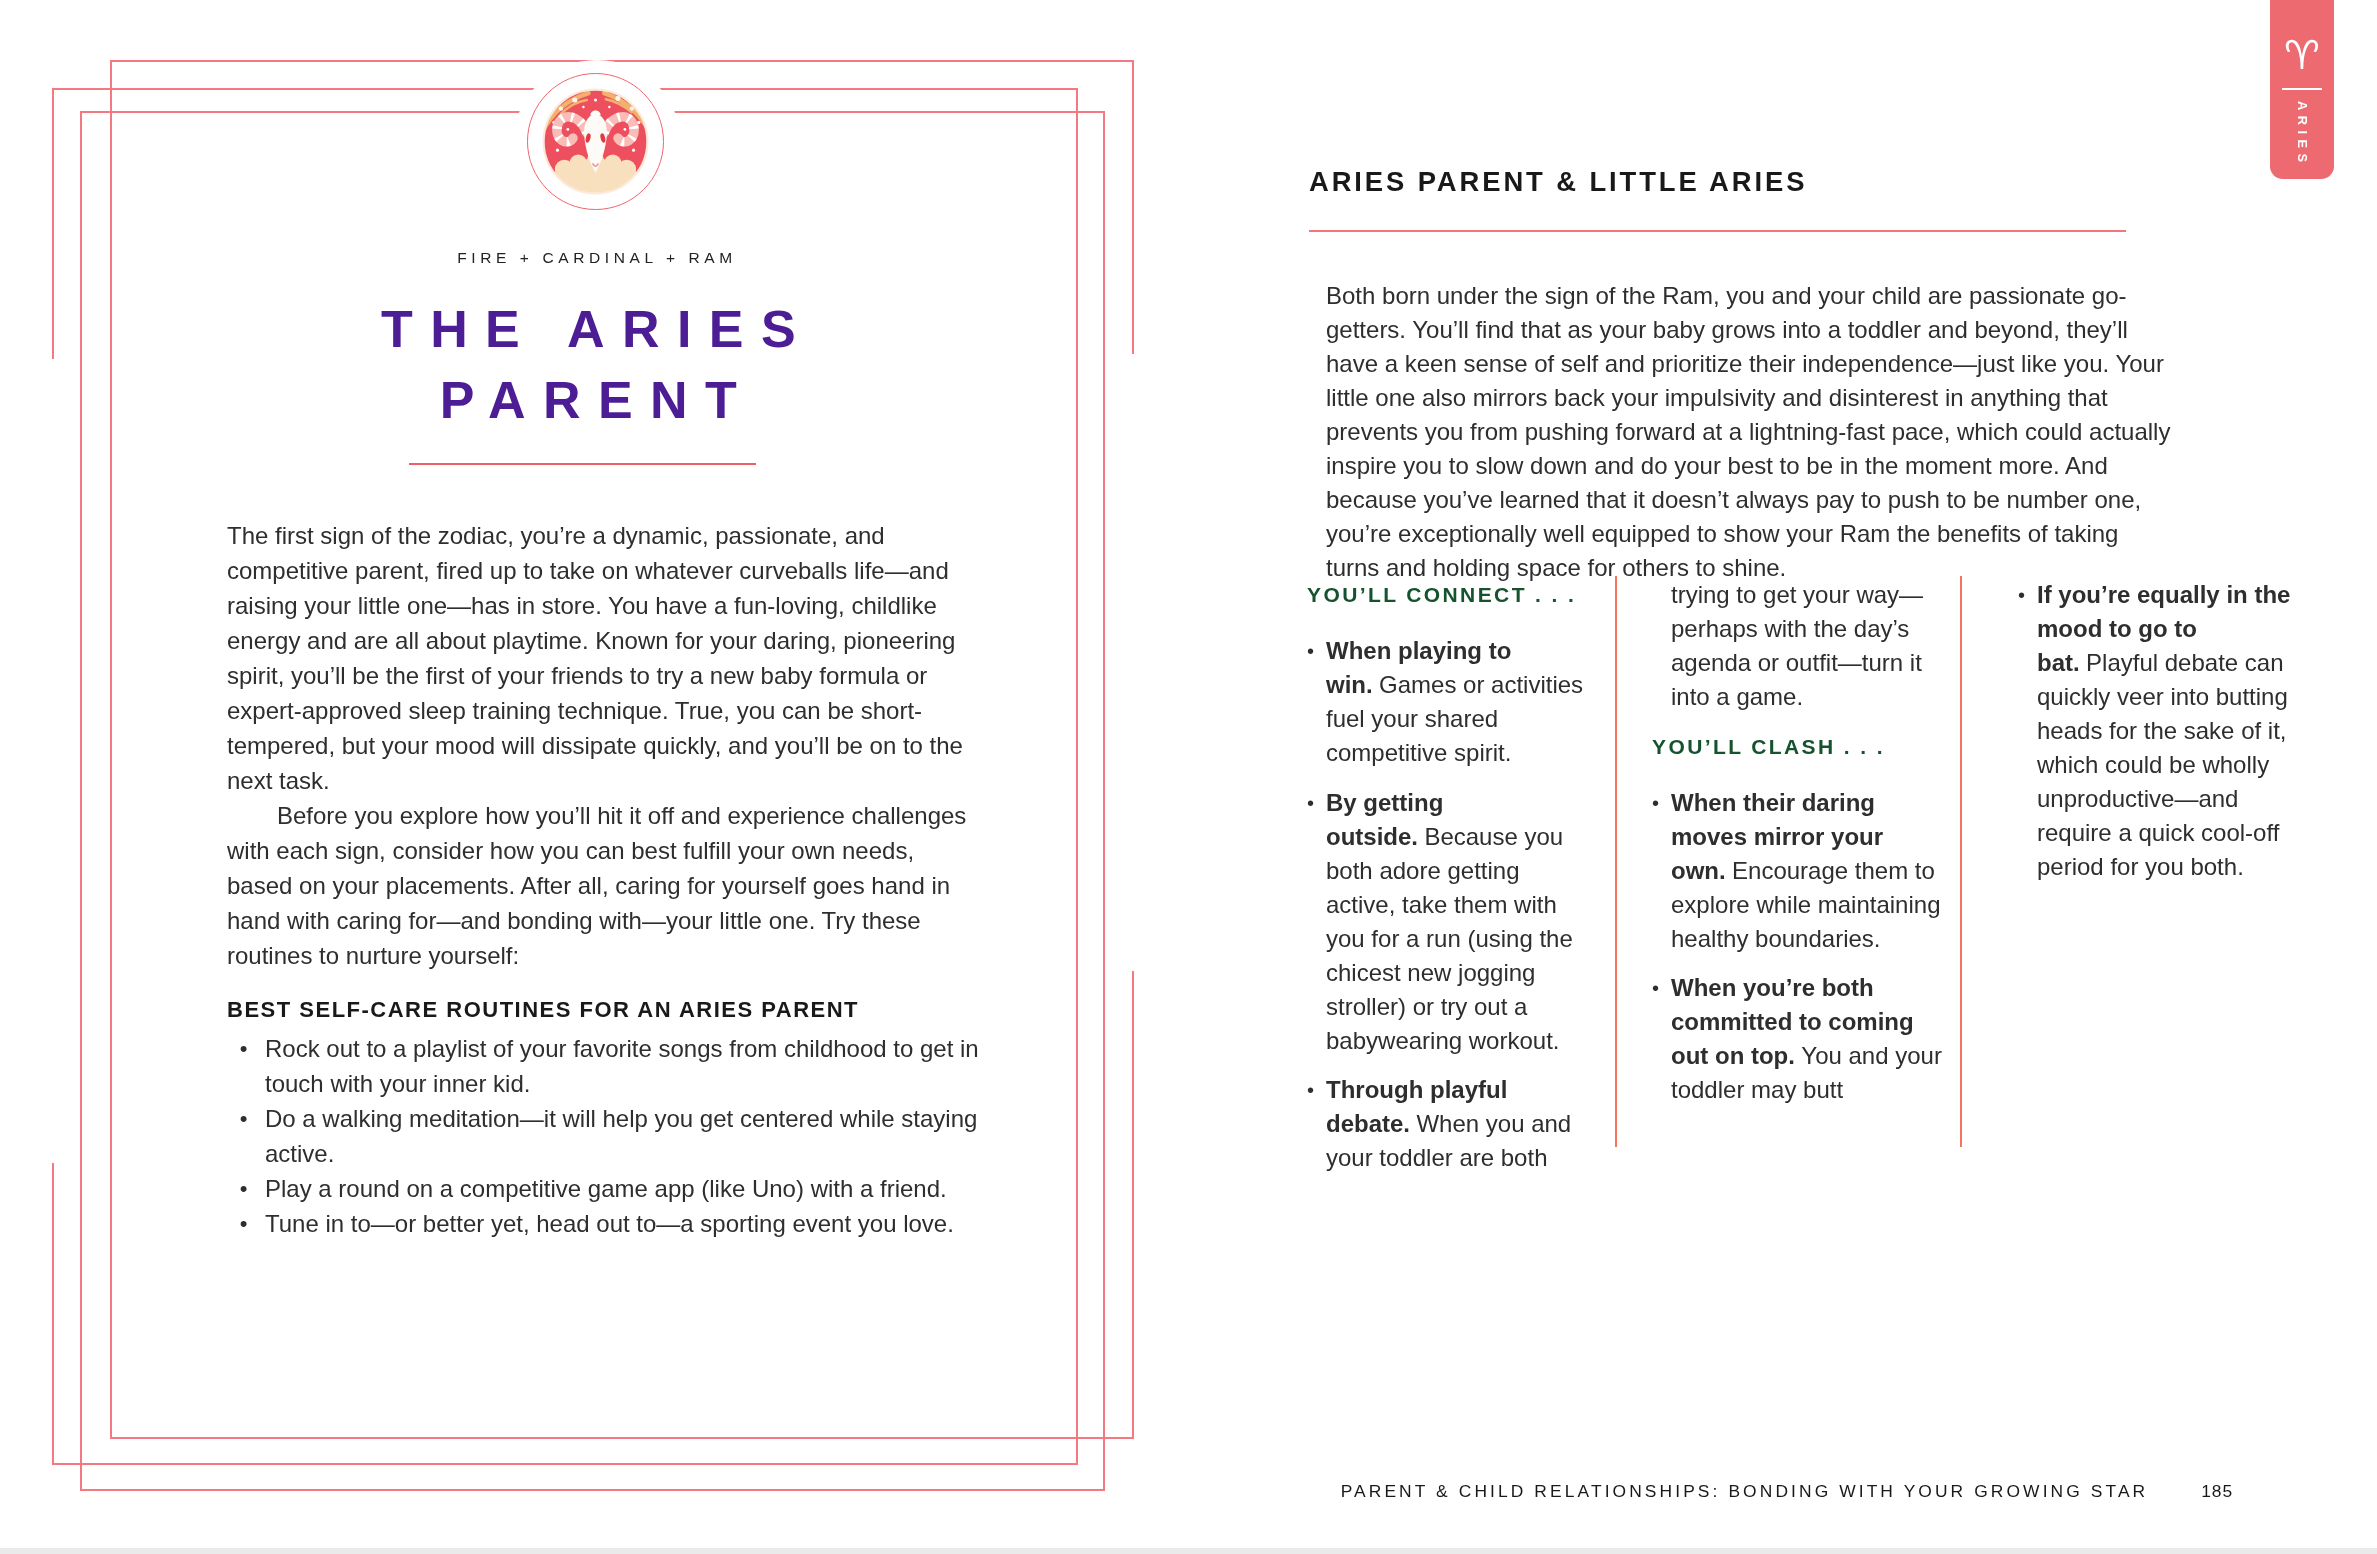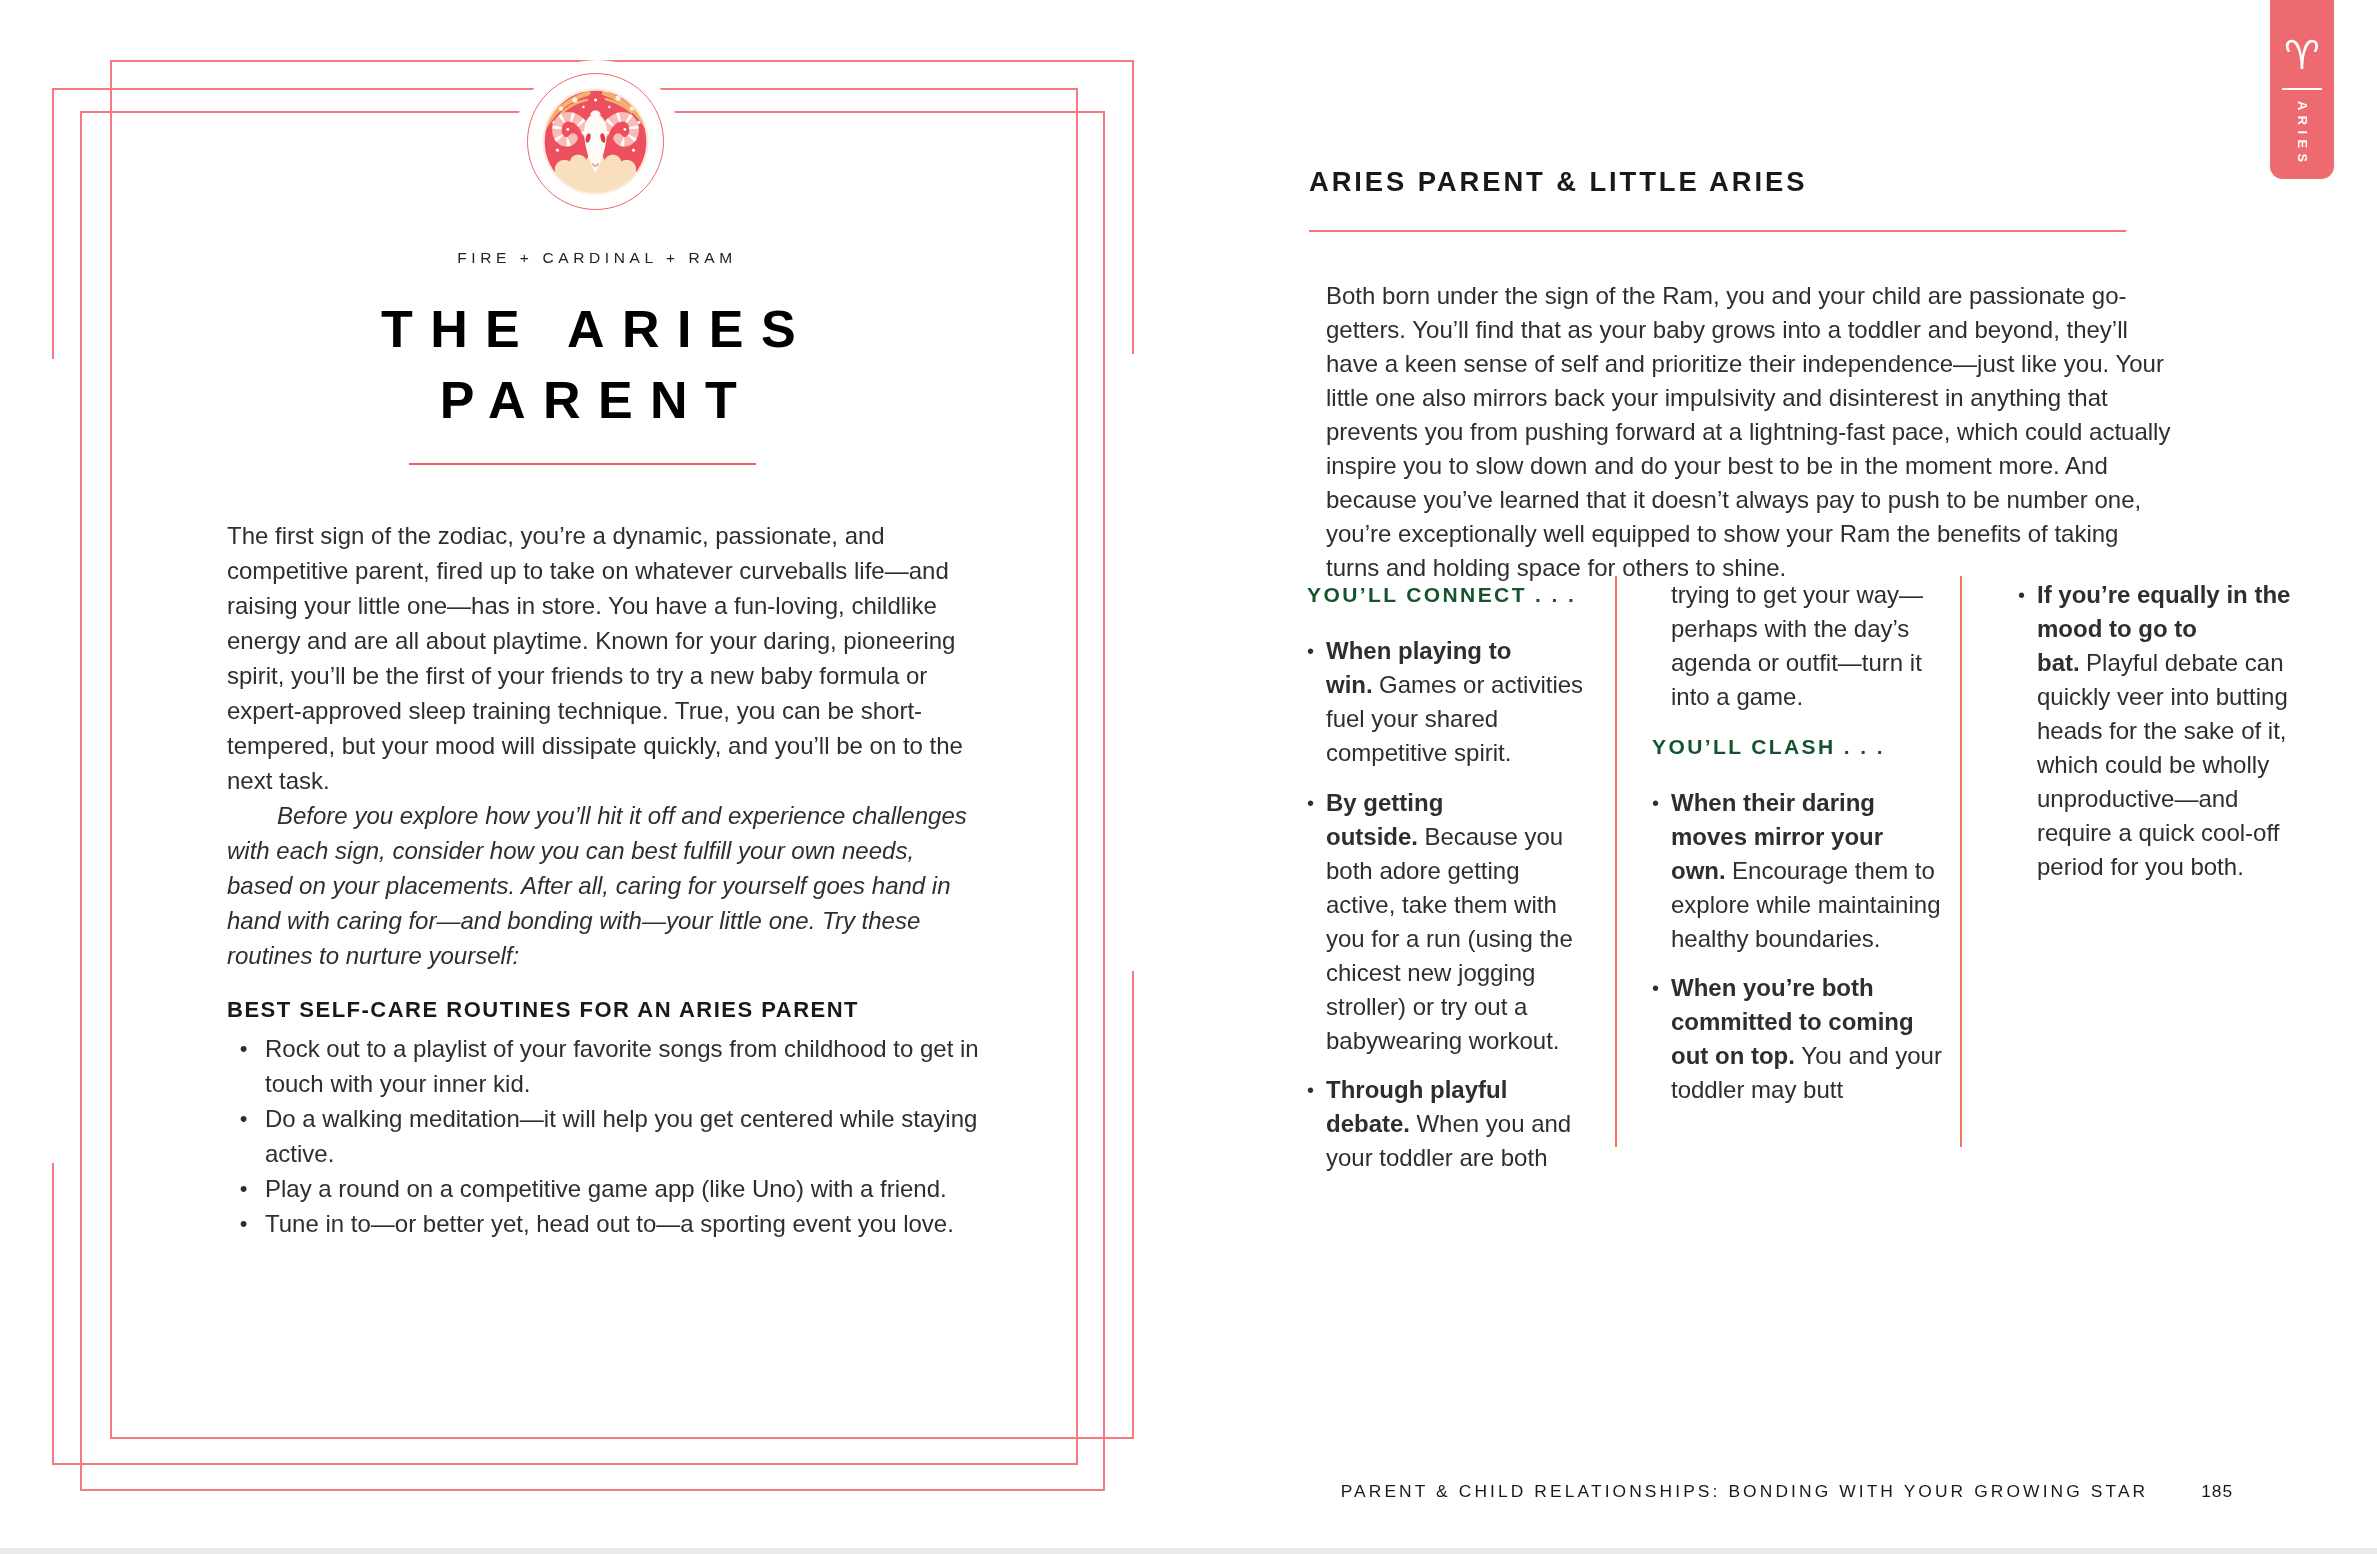--- a/index.html
+++ b/index.html
@@ -9,25 +9,25 @@
   .fl{position:absolute;background:#f57980;}
   
   .emblem-halo{position:absolute;left:513px;top:60px;width:168px;height:168px;border-radius:50%;background:#fff;}
   .emblem-ring{position:absolute;left:527px;top:73px;width:137px;height:137px;border-radius:50%;
                background:#fff;border:1.8px solid #ef666d;box-sizing:border-box;
                display:flex;align-items:center;justify-content:center;}
   
   .element-label{position:absolute;left:231px;top:249px;width:732px;text-align:center;
                  font-size:15.5px;letter-spacing:4.6px;color:#222;font-weight:500;}
   .big-title{position:absolute;left:140px;top:294px;width:914px;text-align:center;
-             font-size:52px;font-weight:700;letter-spacing:17.4px;color:#000000;line-height:71px;}
+             font-size:52px;font-weight:700;letter-spacing:17.4px;color:#4c1d95;line-height:71px;}
   .title-rule{position:absolute;left:409px;top:463px;width:347px;height:1.8px;background:#ef5e66;}
   .body-block{position:absolute;left:227px;top:518px;width:743px;font-size:24px;line-height:35px;}
   .body-block p{margin:0;}
-  .body-block p.indent{text-indent:50px;font-style:italic;}
+  .body-block p.indent{text-indent:50px;}
   .routines-head{position:absolute;left:227px;top:997px;width:823px;
                  font-size:22px;font-weight:700;letter-spacing:1.5px;color:#191919;}
   .routines-list{position:absolute;left:227px;top:1031px;width:759px;margin:0;padding:0;list-style:none;
                  font-size:24px;line-height:35px;}
   .routines-list li{position:relative;padding-left:38px;margin:0;}
   .routines-list li::before{content:"•";position:absolute;left:12.8px;top:0;font-size:22px;color:#2e2e2e;}
   
   .rp-heading{position:absolute;left:1309px;top:166px;width:914px;
               font-size:27.4px;font-weight:700;letter-spacing:2.9px;color:#191919;}
   .rp-rule{position:absolute;left:1309px;top:230px;width:817px;height:1.8px;background:#f2777d;}

